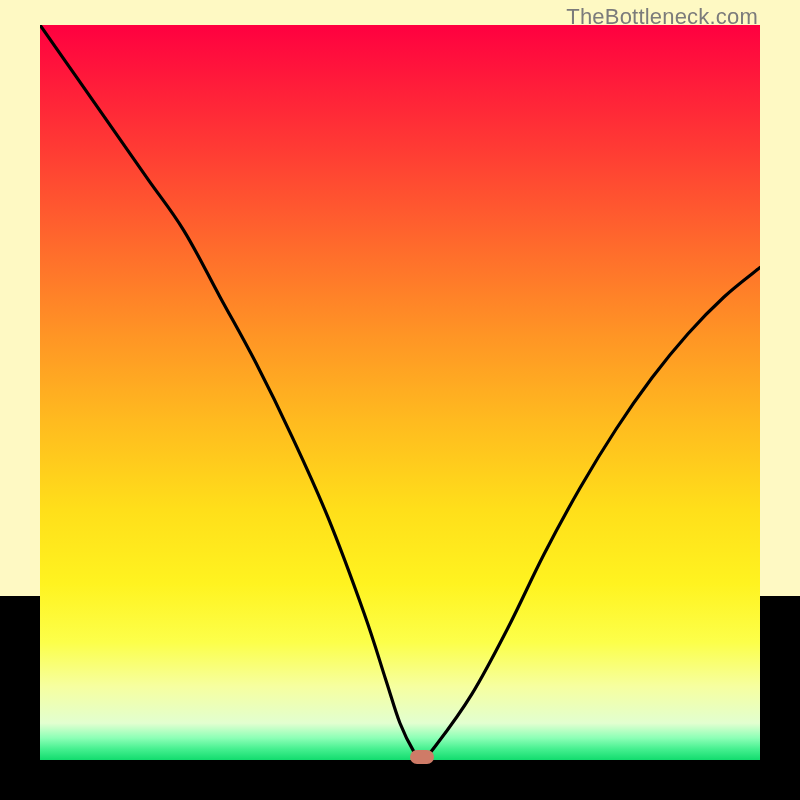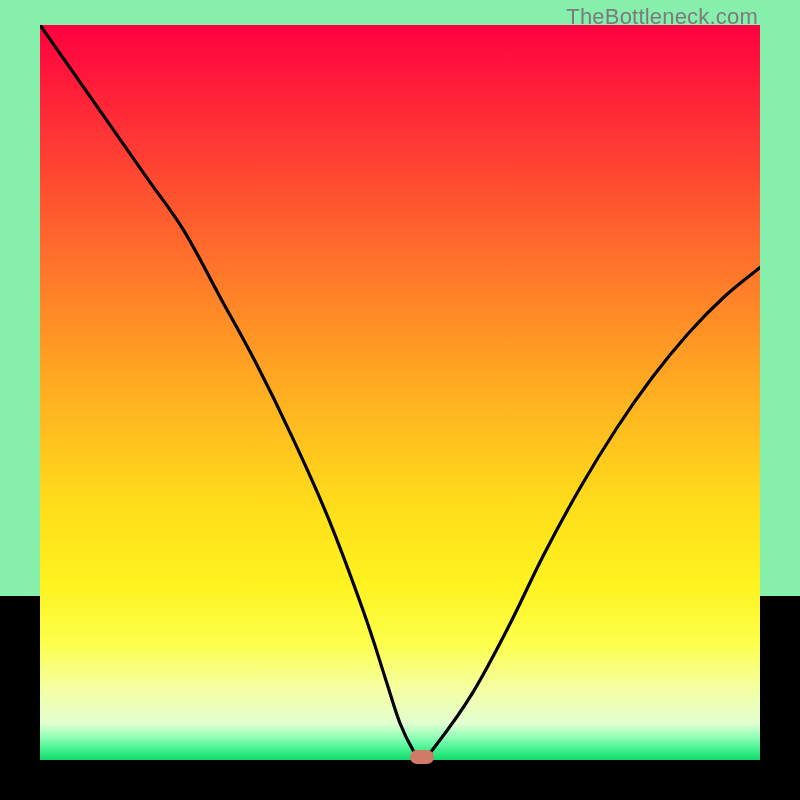--- a/index.html
+++ b/index.html
@@ -8,21 +8,21 @@
     width: 800px;
     height: 800px;
     background: #000;
     overflow: hidden;
     font-family: Arial, Helvetica, sans-serif;
   }
   .frame {
     position: relative;
     width: 800px;
     height: 596px;
-    background: #86efac;
+    background: #fef9c3;
   }
   .plot-area {
     position: absolute;
     left: 40px;
     top: 25px;
     width: 720px;
     height: 735px;
     background: linear-gradient(to bottom,
       #ff0040 0%,
       #ff1c3a 8%,

